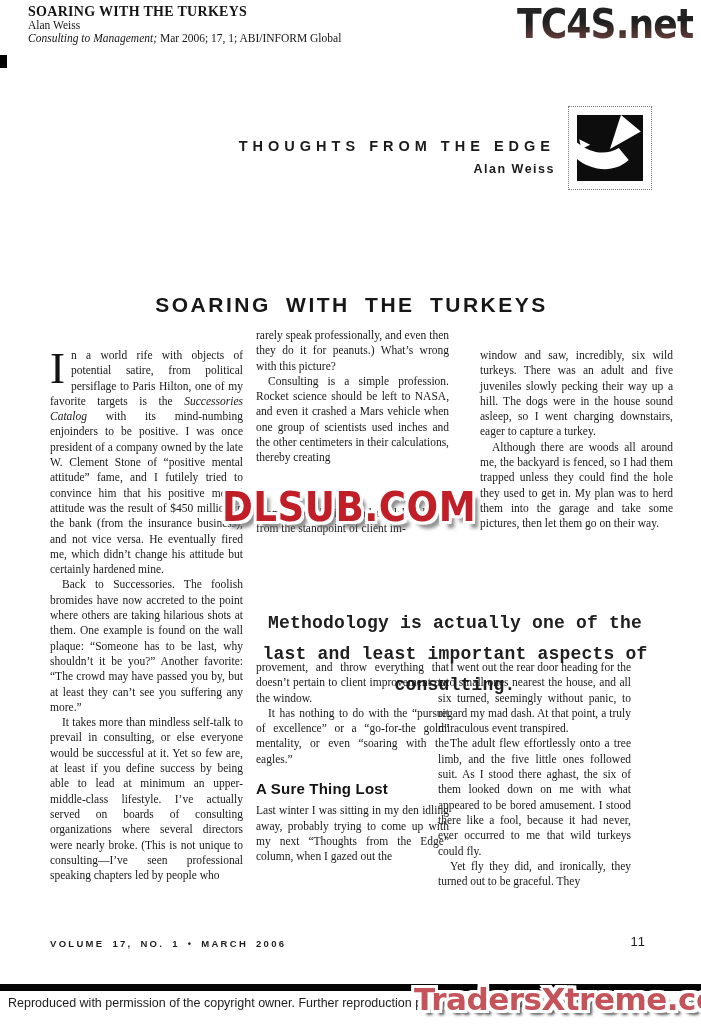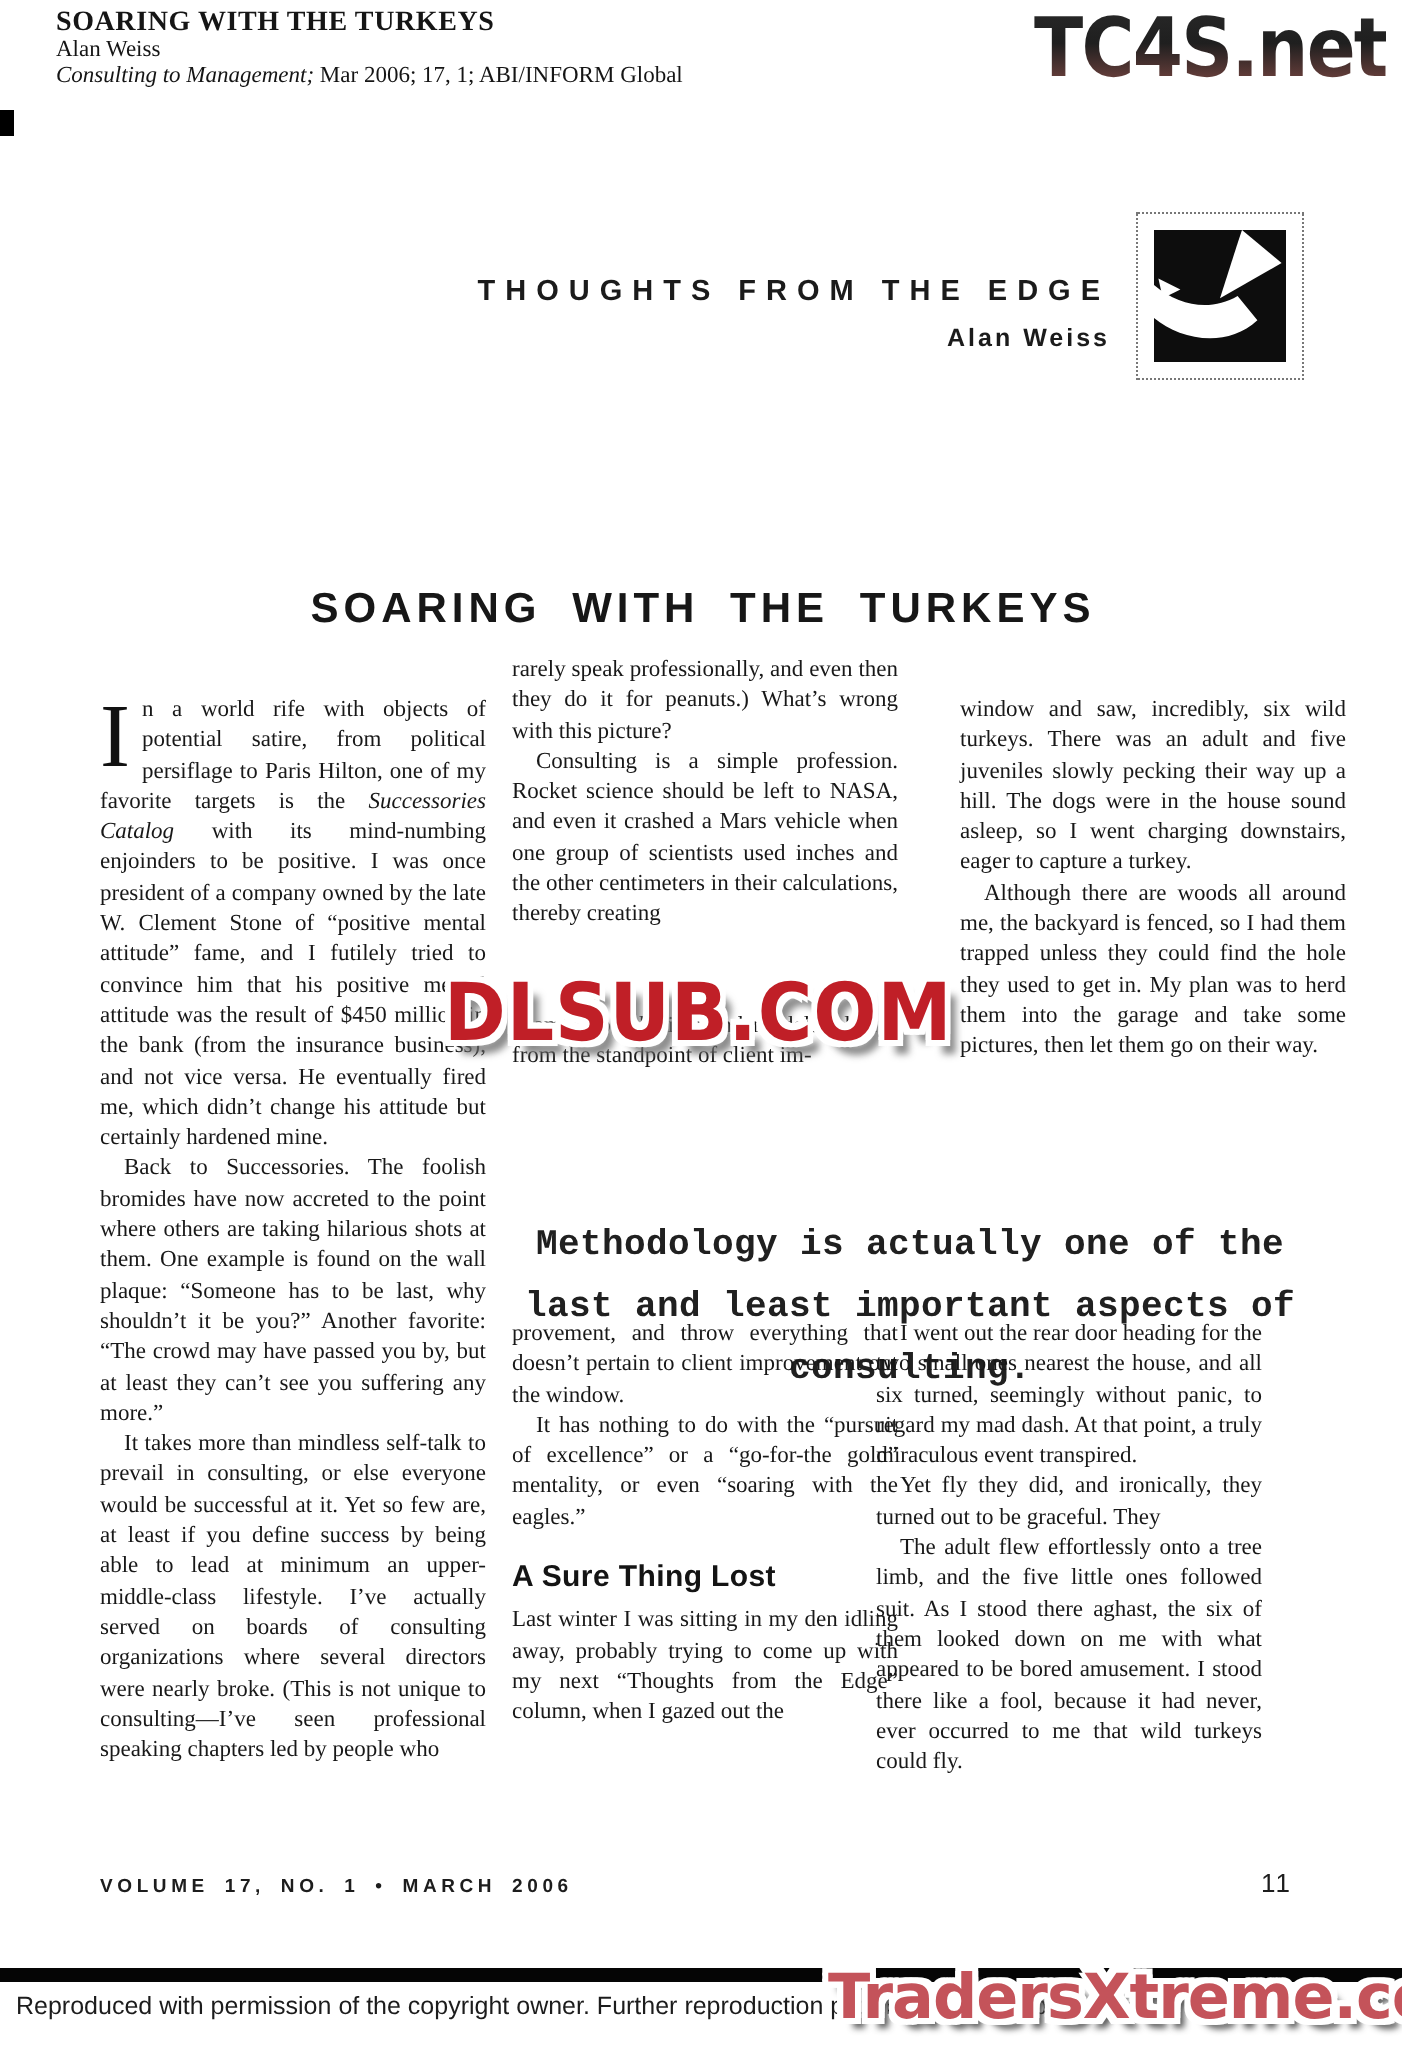--- a/index.html
+++ b/index.html
@@ -128,22 +128,22 @@
   <div id="pull-quote">Methodology is actually one of the last and least important aspects of consulting.</div>
 
   <div id="col2-lower" class="col">
       <p class="para"><span>provement, and throw everything that doesn’t pertain to client improvement out the window.</span></p>
       <p class="para indent"><span>It has nothing to do with the “pursuit of excellence” or a “go-for-the gold” mentality, or even “soaring with the eagles.”</span></p>
       <div class="col-heading">A Sure Thing Lost</div>
       <p class="para"><span>Last winter I was sitting in my den idling away, probably trying to come up with my next “Thoughts from the Edge” column, when I gazed out the</span></p>
     </div>
   <div id="col3-lower" class="col">
       <p class="para indent"><span>I went out the rear door heading for the two small ones nearest the house, and all six turned, seemingly without panic, to regard my mad dash. At that point, a truly miraculous event transpired.</span></p>
+      <p class="para indent"><span>The adult flew effortlessly onto a tree limb, and the five little ones followed suit. As I stood there aghast, the six of them looked down on me with what appeared to be bored amusement. I stood there like a fool, because it had never, ever occurred to me that wild turkeys could fly.</span></p>
       <p class="para indent"><span>Yet fly they did, and ironically, they turned out to be graceful. They</span></p>
-      <p class="para indent"><span>The adult flew effortlessly onto a tree limb, and the five little ones followed suit. As I stood there aghast, the six of them looked down on me with what appeared to be bored amusement. I stood there like a fool, because it had never, ever occurred to me that wild turkeys could fly.</span></p>
     </div>
 
   <div id="footer-volume">VOLUME 17, NO. 1 • MARCH 2006</div>
   <div id="footer-page">11</div>
 
   <div id="bottom-bar"></div>
   <div id="copyright">Reproduced with permission of the copyright owner.  Further reproduction prohibited without permission.</div>
 
 </div>
 

